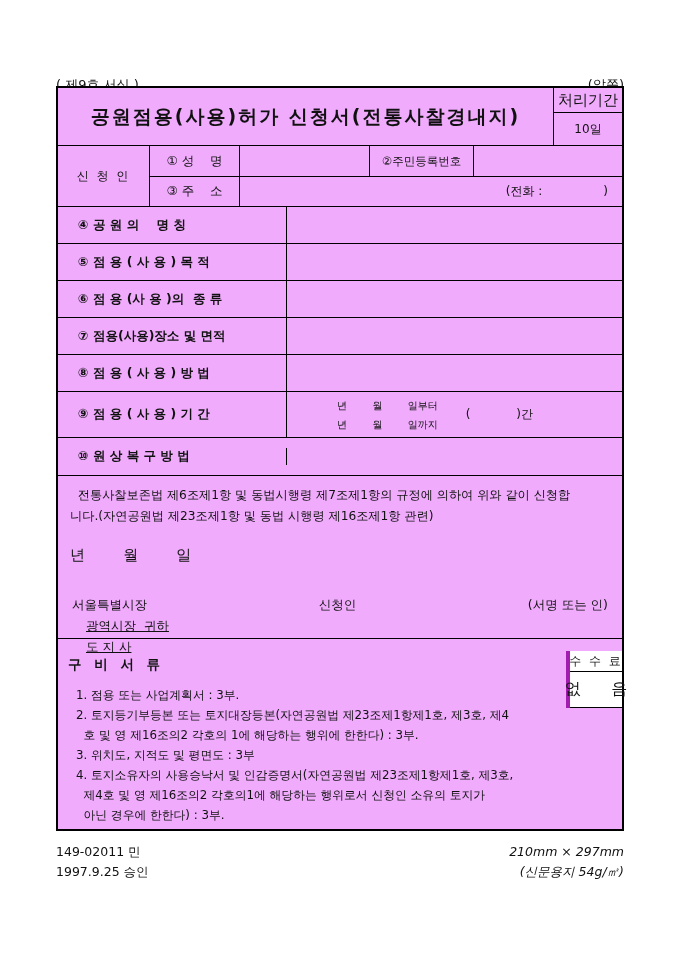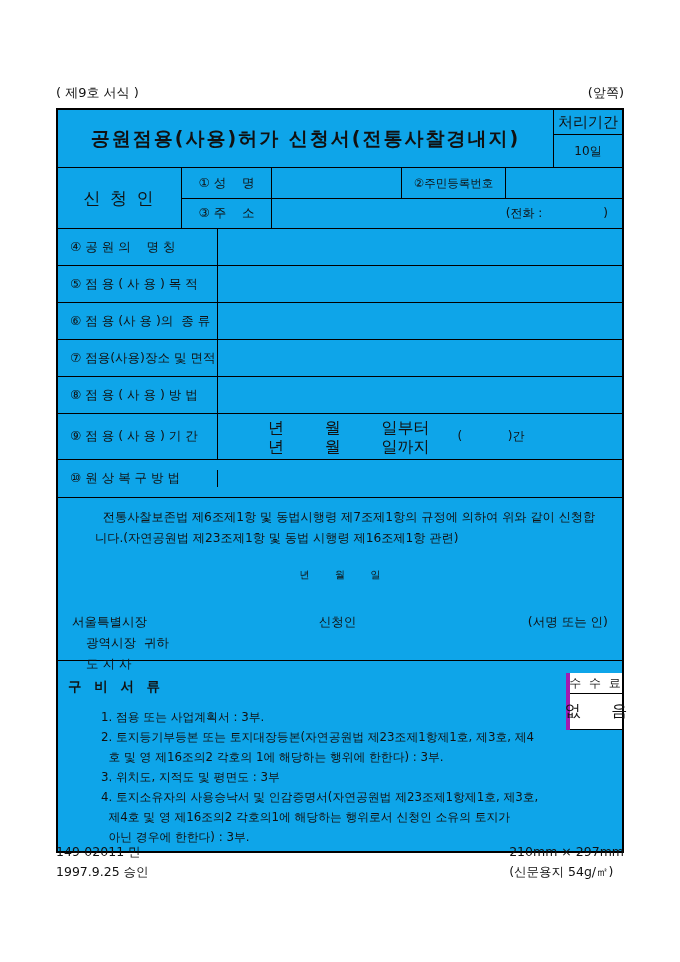--- a/index.html
+++ b/index.html
@@ -2,103 +2,103 @@
 <html><head>
 <meta charset="utf-8">
 <style>
   * { margin:0; padding:0; box-sizing:border-box; }
   body { background:#e8e8e8; font-family:"DejaVu Sans", sans-serif; }
   .page {
     position:relative; width:680px; height:962px; background:#ffffff;
     color:#111; font-size:12px; margin:0 auto; overflow:hidden;
   }
   .pre { white-space:pre; }
-  .prewrap { white-space:pre-wrap;margin-left:25px; }
+  .prewrap { white-space:pre-wrap; }
 
   
   .page-header {
     position:absolute; top:76px; left:56px; width:568px;
-    display:flex; justify-content:space-between; font-size:13px;margin-top:8px;
+    display:flex; justify-content:space-between; font-size:13px;
   }
 
   
   .form-table {
-    position:absolute; top:108px; left:56px; width:568px;
-    border:2px solid #000; background:#0ea5e9;
+    position:absolute; top:86px; left:56px; width:568px;
+    border:2px solid #000; background:#f0abfc;
   }
   .row { display:flex; border-bottom:1px solid #000; }
   .cell { display:flex; align-items:center; }
 
   
   .title-row { height:58px; }
   .title-cell {
     flex:1; border-right:1px solid #000;
     display:flex; align-items:center; justify-content:center;
     font-size:19px; font-weight:bold; letter-spacing:2px;
   }
   .proc-col { width:68px; display:flex; flex-direction:column; }
   .proc-label { height:25px; border-bottom:1px solid #000; display:flex; align-items:center; justify-content:center; font-size:15px; }
   .proc-value { flex:1; display:flex; align-items:center; justify-content:center; font-size:12px; }
 
   
   .applicant-row { height:61px; }
   .applicant-group {
-    width:124px; border-right:1px solid #000;
-    display:flex; align-items:center; justify-content:center; letter-spacing:2px; font-size:17px;
+    width:92px; border-right:1px solid #000;
+    display:flex; align-items:center; justify-content:center; letter-spacing:2px; font-size:12px;
   }
   .applicant-right { flex:1; display:flex; flex-direction:column; }
   .app-sub { display:flex; }
   .app-sub-top { height:31px; border-bottom:1px solid #000; }
   .app-sub-bottom { flex:1; }
   .name-label { width:90px; border-right:1px solid #000; justify-content:center; font-size:12.5px; }
   .name-value { width:130px; border-right:1px solid #000; }
   .regno-label { width:104px; border-right:1px solid #000; justify-content:center; font-size:11.5px; }
   .regno-value { flex:1; }
   .addr-label { width:90px; border-right:1px solid #000; justify-content:center; font-size:12.5px; }
   .addr-value { flex:1; justify-content:flex-end; padding-right:14px; }
 
   
   .field-row { height:37px; }
   .field-label {
-    width:160px; border-right:1px solid #000; padding-left:12px;
-    display:flex; align-items:center; font-size:12.5px; white-space:pre;
+    width:229px; border-right:1px solid #000; padding-left:20px;
+    display:flex; align-items:center; font-size:12.5px; white-space:pre;font-weight:bold;
   }
   .field-value { flex:1; }
 
   
   .period-row { height:46px;gap:26px; }
   .period-value { flex:1; display:flex; align-items:center; }
-  .period-dates { margin-left:24px; line-height:19px; font-size:16px; }
+  .period-dates { margin-left:24px; line-height:19px; font-size:10px; }
   .period-duration { margin-left:28px; font-size:12px; }
 
   .restore-row { height:38px;align-items:center; }
 
   
   .decl-section { height:163px; border-bottom:1px solid #000; padding:9px 12px 0 12px; }
   .decl-text { font-size:12.2px; line-height:21px; }
-  .decl-date { text-align:center; margin-top:19px; font-size:10px; }
+  .decl-date { margin-top:19px; font-size:15px; }
   .addressee-block { margin-top:32px; }
   .addr-line1 { display:flex; justify-content:space-between; align-items:center; padding:0 2px; font-size:12.5px; }
-  .addr-line2, .addr-line3 { padding-left:16px; margin-top:4px; font-size:12.5px; }
+  .addr-line2, .addr-line3 { padding-left:16px; margin-top:4px; font-size:12.5px;text-decoration:underline; }
 
   
   .docs-section { position:relative; height:178px; }
   .docs-header { padding:5px 0 0 10px; font-weight:bold; font-size:13.5px; letter-spacing:4px;margin-top:12px; }
   .fee-box { position:absolute; top:0; right:0; width:56px; background:#fff; border-left:4px solid #a21caf; }
   .fee-label { height:21px; border-bottom:1px solid #000; display:flex; align-items:center; justify-content:center; letter-spacing:2px; font-size:12px; }
   .fee-value { height:36px; border-bottom:1px solid #000; display:flex; align-items:center; justify-content:center; font-size:16px; }
   .docs-list { padding:11px 74px 0 18px; }
   .doc-item { font-size:11.8px; line-height:20px; }
 
   
   .page-footer {
     position:absolute; top:842px; left:56px; width:568px;
     display:flex; justify-content:space-between; font-size:12.5px; line-height:20px;
   }
-  .footer-right { text-align:left; }
+  .footer-right { text-align:right;font-style:italic; }
 </style>
 </head>
 <body>
 
 <div class="page">
 
   <div class="page-header">
     <span class="pre">( 제9호 서식 )</span>
     <span class="pre">(앞쪽)</span>
   </div>

